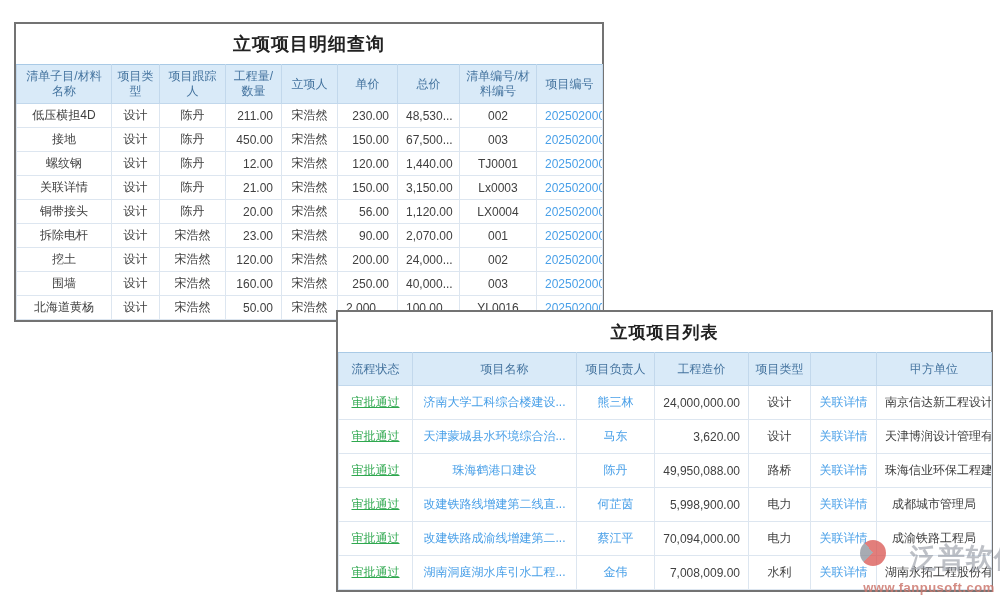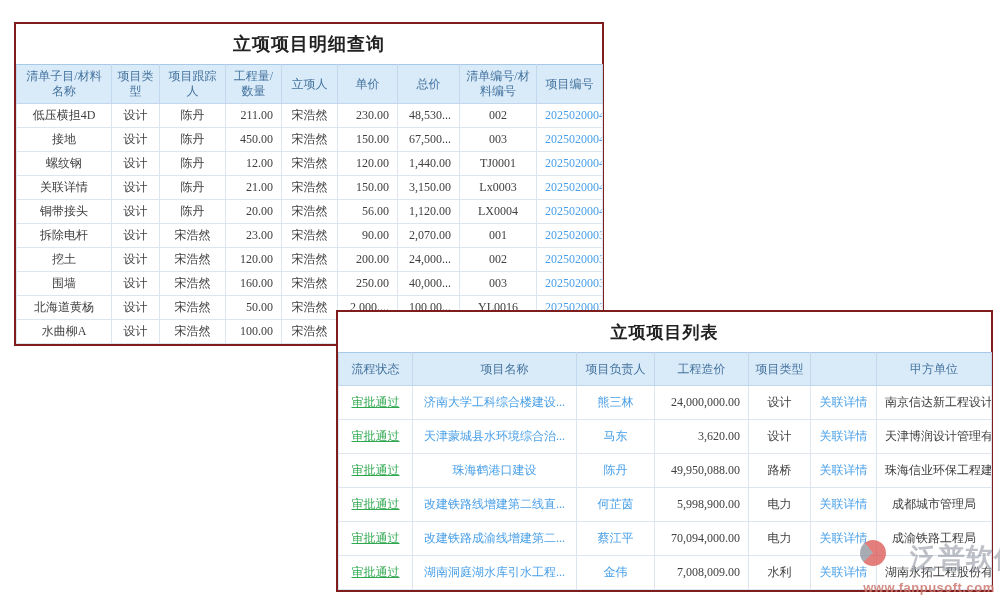--- a/index.html
+++ b/index.html
@@ -1,19 +1,19 @@
 <!DOCTYPE html>
 <html><head>
 <meta charset="utf-8">
 <style>
   html,body{margin:0;padding:0;background:#fff;}
   #stage{position:relative;width:1000px;height:600px;background:#fff;overflow:hidden;
          font-family:"Liberation Sans","DejaVu Sans",sans-serif;}
 
-  .tbl{position:absolute;background:#fff;border:2px solid #7f1d1d;box-sizing:border-box;font-family:Liberation Serif, serif;}
+  .tbl{position:absolute;background:#fff;border:2px solid #737373;box-sizing:border-box;}
   #tbl1{left:14px;top:22px;width:590px;}
   #tbl2{left:336px;top:310px;width:657px;}
 
   .tbl-title{display:flex;align-items:center;justify-content:center;height:40px;
              font-weight:bold;color:#222;letter-spacing:1px;}
   #tbl1 .tbl-title{font-size:18px;}
   #tbl2 .tbl-title{font-size:17px;}
 
   table{border-collapse:collapse;table-layout:fixed;width:100%;}
   thead th{background:#d9eaf8;color:#45749f;font-weight:normal;font-size:12px;
@@ -167,31 +167,20 @@
             <td class="c">北海道黄杨</td>
             <td class="c">设计</td>
             <td class="c">宋浩然</td>
             <td class="r">50.00</td>
             <td class="c">宋浩然</td>
             <td class="r">2,000....</td>
             <td class="r">100,00...</td>
             <td class="c">YL0016</td>
             <td class="c link">2025020003</td>
           </tr>
-          <tr>
-            <td class="c">水曲柳A</td>
-            <td class="c">设计</td>
-            <td class="c">宋浩然</td>
-            <td class="r">100.00</td>
-            <td class="c">宋浩然</td>
-            <td class="r"></td>
-            <td class="r"></td>
-            <td class="c"></td>
-            <td class="c link"></td>
-          </tr>
         </tbody>
     </table>
   </div>
 
   <div class="tbl" id="tbl2">
     <div class="tbl-title">立项项目列表</div>
     <table id="t2">
       <colgroup>
         <col style="width:74px">
           <col style="width:164px">

